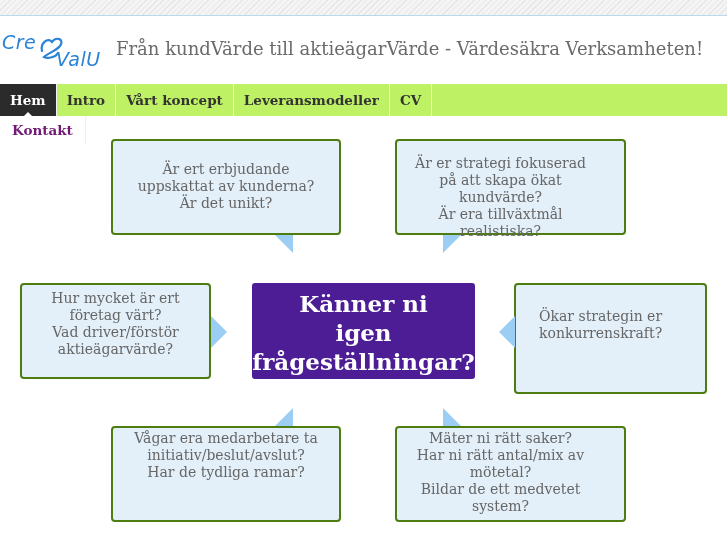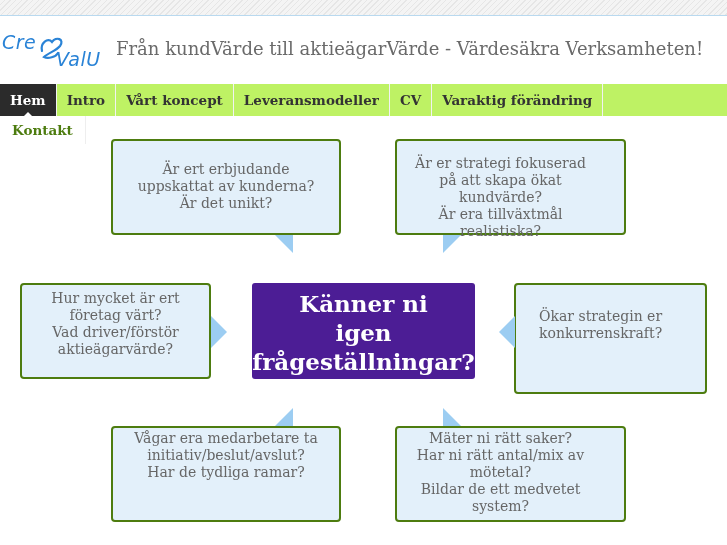--- a/index.html
+++ b/index.html
@@ -33,21 +33,21 @@
     border-right:1px solid #f2f2f2; white-space:nowrap; font-weight:bold;
     font-family:"DejaVu Serif", serif; position:relative;
   }
   .nav-item.active { background:#2b2b2b; color:#fff; }
   .nav-item.active::after {
     content:""; position:absolute; left:50%; bottom:-1px; margin-left:-5px;
     border-left:5px solid transparent; border-right:5px solid transparent; border-bottom:5px solid #fff;
   }
   .nav-row2 {
     position:absolute; left:0; top:116px; height:28px; padding:0 12px 0 12px;
-    line-height:28px; font-size:13.5px; font-weight:bold; color:#4d7c0f;
+    line-height:28px; font-size:13.5px; font-weight:bold; color:#701a75;
     border-right:1px solid #eee; background:#fff;
   }
   .box {
     position:absolute; background:#e3f0fa; border:2px solid #4d7c0f; border-radius:4px;
     font-size:14px; color:#666; text-align:center; line-height:17px;
     box-sizing:border-box;
   }
   .box .txt { white-space:pre-line; }
   .center {
     position:absolute; left:252px; top:283px; width:223px; height:96px;
@@ -71,21 +71,20 @@
 </div>
 
 <div class="tagline">Från kundVärde till aktieägarVärde - Värdesäkra Verksamheten!</div>
 
 <nav class="nav">
   <div class="nav-item active">Hem</div>
   <div class="nav-item">Intro</div>
   <div class="nav-item">Vårt koncept</div>
   <div class="nav-item">Leveransmodeller</div>
   <div class="nav-item">CV</div>
-  <div class="nav-item">Varaktig förändring</div>
 </nav>
 <div class="nav-row2">Kontakt</div>
 
 <div class="box" style="left:111px; top:139px; width:230px; height:96px; padding-top:20px;">
   <div class="txt">Är ert erbjudande
 uppskattat av kunderna?
 Är det unikt?</div>
 </div>
 <div class="tri" style="left:275px; top:235px; border-left:18px solid transparent; border-top:18px solid #9ccdf2;"></div>
 

